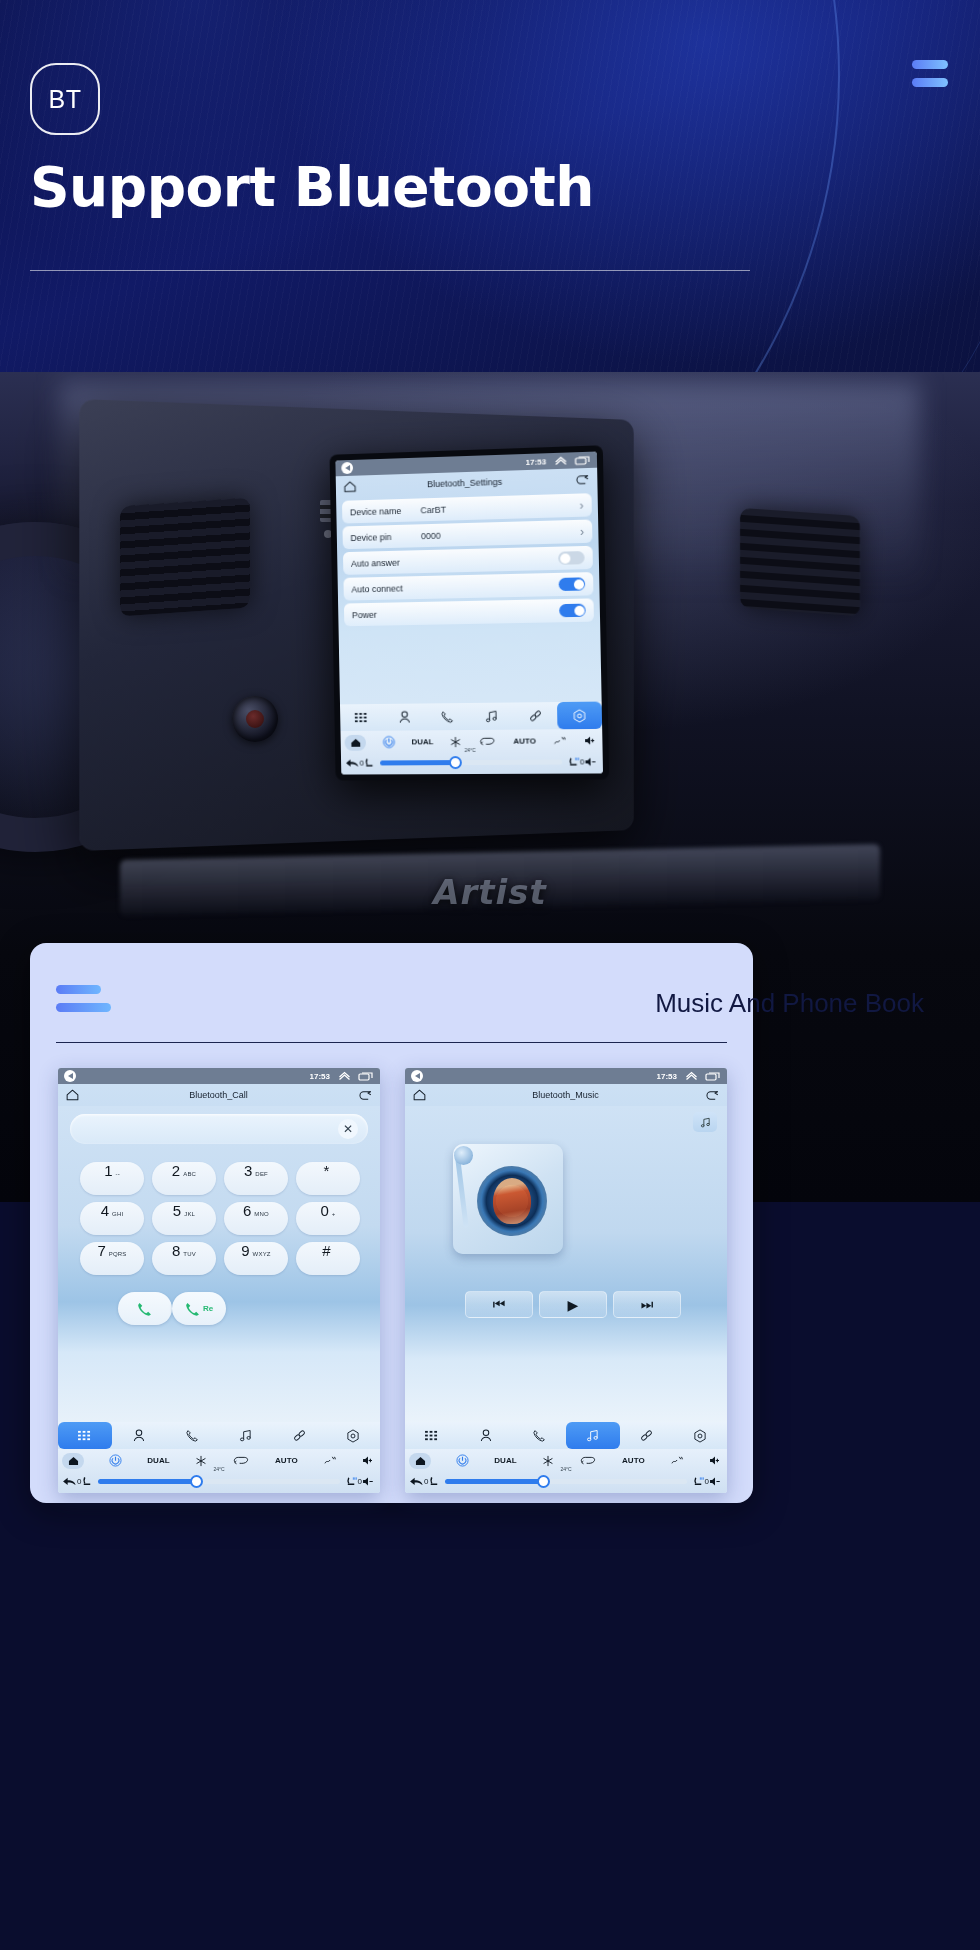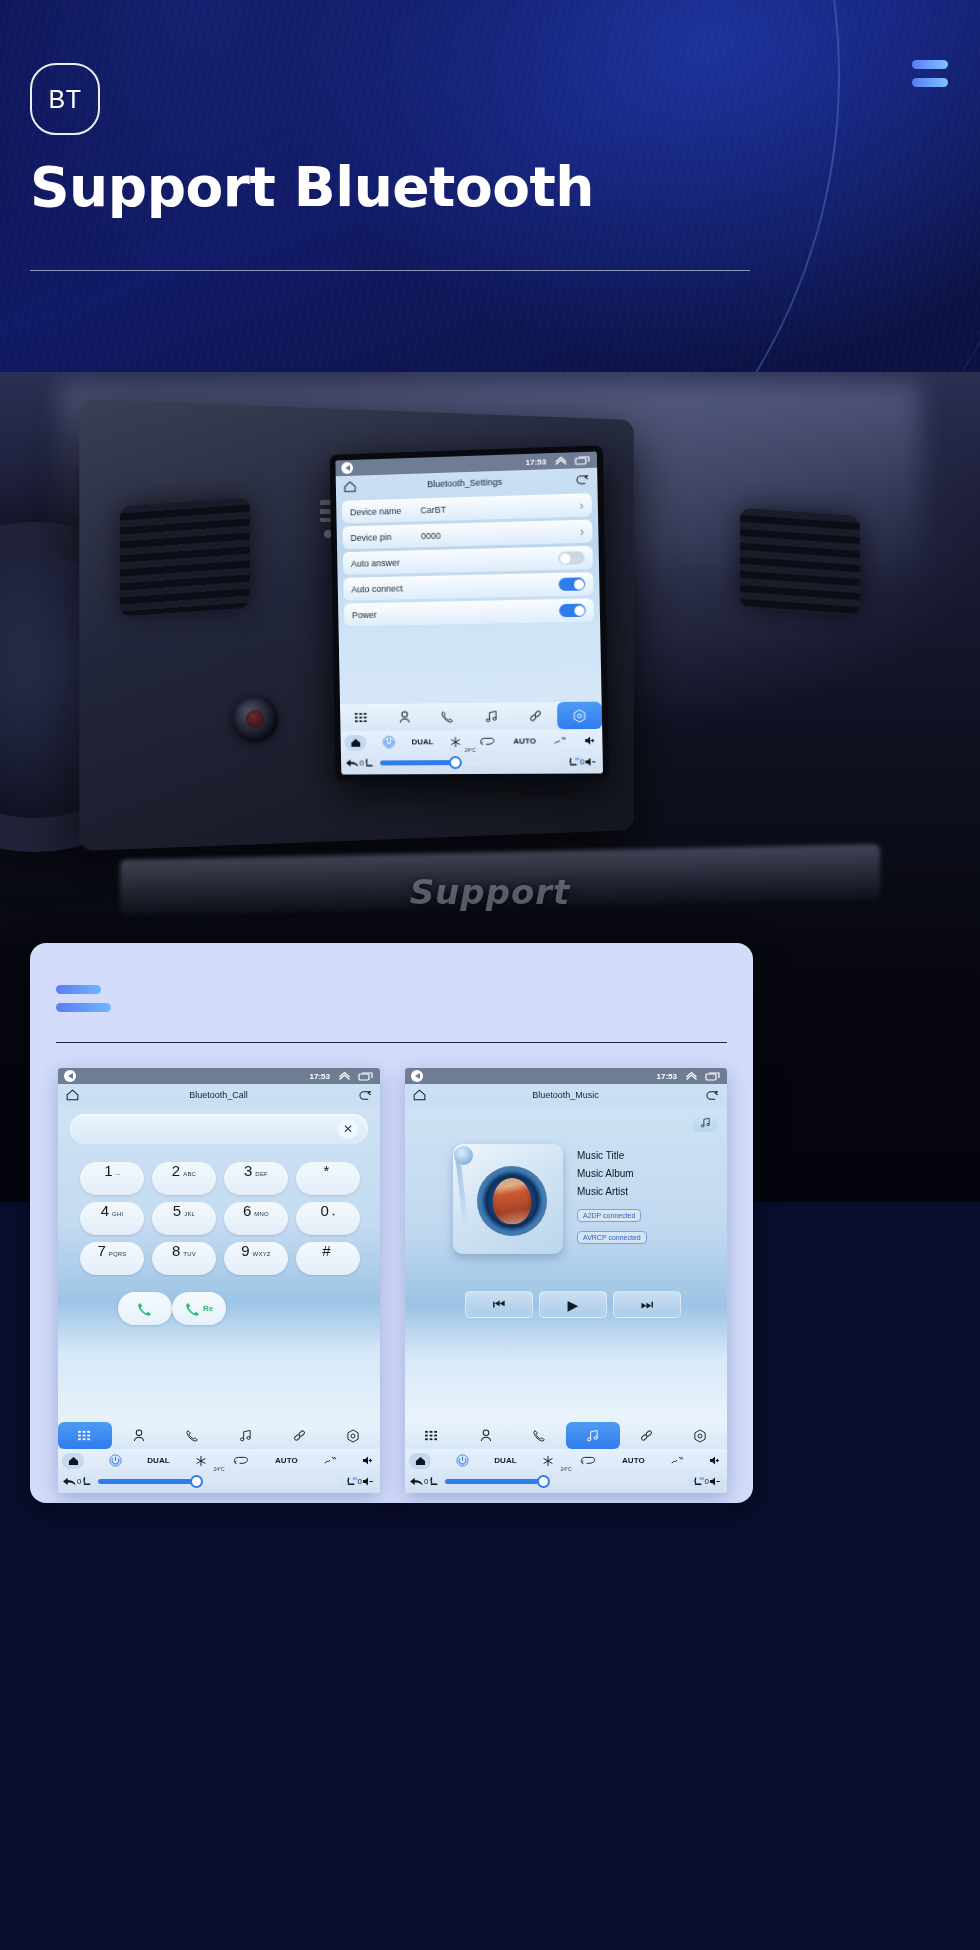--- a/index.html
+++ b/index.html
@@ -527,28 +527,29 @@
                 </span>
               </div>
             </div>
           </div>
 
         </div>
       </div>
     </div>
 
     <div class="trim-bar"></div>
-    <div class="seicane">Support</div>
+    <div class="seicane">Artist</div>
   </div>
 
   <div class="bottom-card"></div>
   <div class="bc-bars">
     <i></i>
     <i></i>
   </div>
+  <div class="bc-title">Music And Phone Book</div>
   <div class="bc-rule"></div>
 
   <div class="panel panel-left">
     <div class="ui">
 
       <div class="ui-statusbar">
         <span class="sb-circle">
             <span></span>
           </span>
         <span class="sb-spacer"></span>
@@ -824,27 +825,20 @@
                 <ellipse cx="8.8" cy="8.2" rx="1.5" ry="1.2" stroke="#233" stroke-width=".9" fill="none"></ellipse>
               </svg>
           </div>
 
           <div class="album">
             <span class="arm"></span>
             <span class="arm-h"></span>
             <span class="disc"></span>
           </div>
 
-          <div class="minfo">
-            <div class="mi">Music Title</div>
-            <div class="mi">Music Album</div>
-            <div class="mi">Music Artist</div>
-            <div><span class="chip">A2DP  connected</span></div>
-            <div><span class="chip">AVRCP connected</span></div>
-          </div>
 
           <div class="mcontrols">
             <div class="mc">
                 <span>⏮</span>
               </div>
             <div class="mc">
                 <span>▶</span>
               </div>
             <div class="mc">
                 <span>⏭</span>

